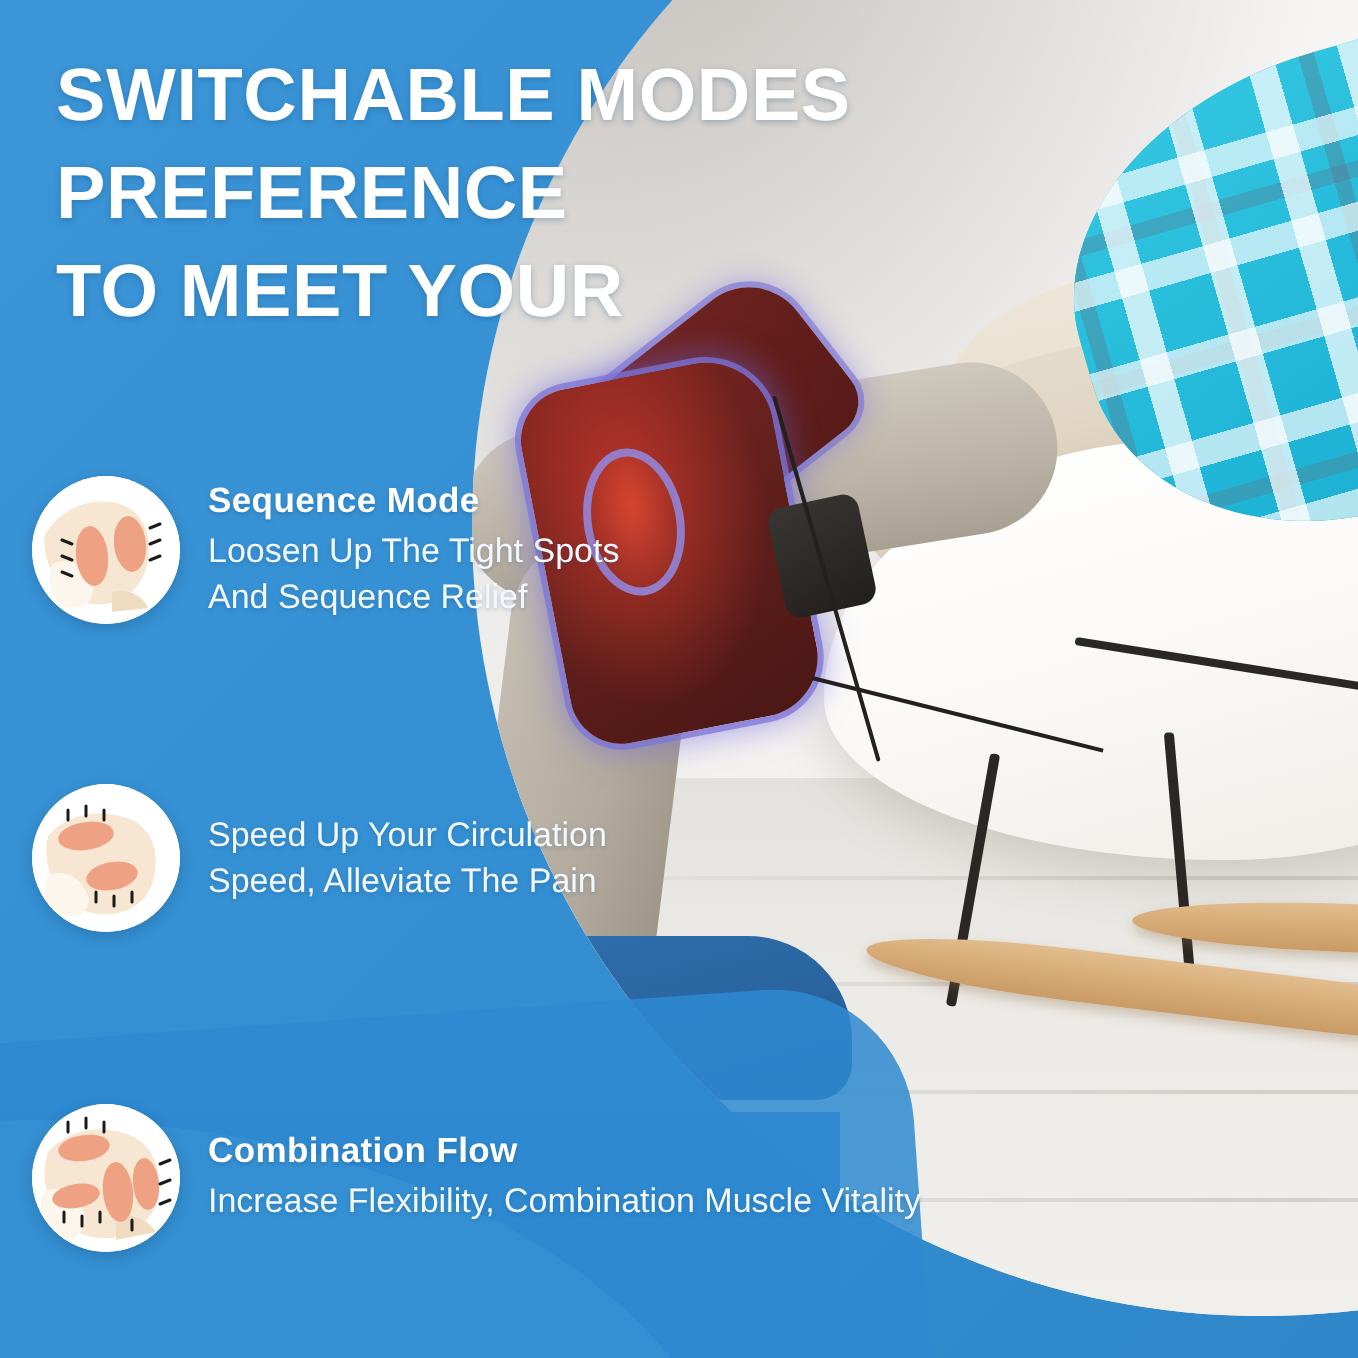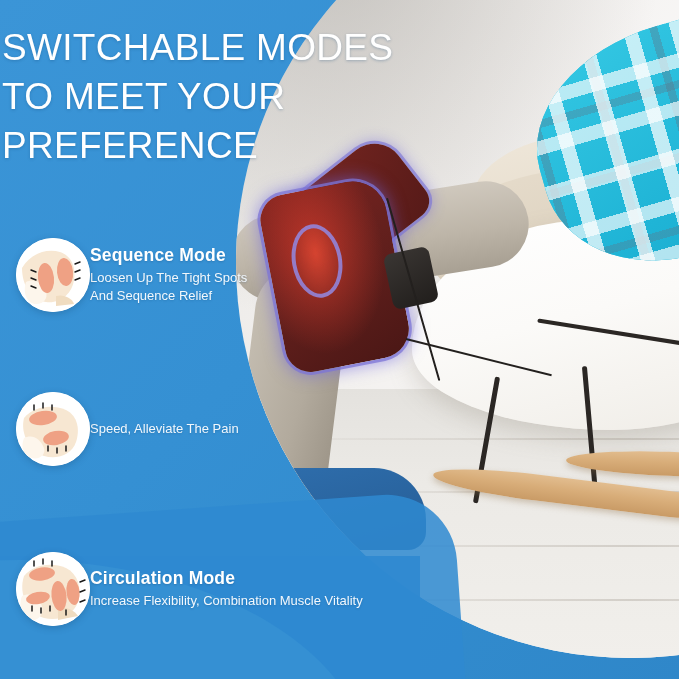--- a/index.html
+++ b/index.html
@@ -166,36 +166,37 @@
   
   .corner-arc{
     position:absolute;left:-330px;top:560px;
     width:700px;height:420px;
     background:#3590d3;
     border-radius:50%;
   }
 
   
   .headline{
-    position:absolute;left:2px;top:24px;
+    position:absolute;left:28px;top:24px;
     width:400px;
     color:#ffffff;
-    font-weight:normal;
+    font-weight:bold;
     font-size:37px;
     line-height:1.32;
     letter-spacing:.3px;
     text-shadow:0 1px 3px rgba(20,70,115,.30);
   }
   .headline .hl{display:block;white-space:nowrap;}
 
   
   .feature{
     position:absolute;
     display:flex;
     align-items:center;
+    gap:14px;
   }
   #feature-0{left:16px;top:238px;}
   #feature-1{left:16px;top:392px;}
   #feature-2{left:16px;top:552px;}
 
   .badge{
     position:relative;
     width:74px;height:74px;flex:0 0 74px;
     border-radius:50%;
     background:#ffffff;
@@ -204,21 +205,21 @@
   }
   .badge svg{display:block;width:74px;height:74px;}
 
   .feature-text{color:#fff;}
   .feature-title{
     font-size:17.5px;font-weight:bold;line-height:1.2;
     margin-bottom:3px;letter-spacing:.2px;
     text-shadow:0 1px 2px rgba(20,70,115,.30);
   }
   .feature-sub{
-    font-size:13px;line-height:1.38;font-weight:normal;
+    font-size:17px;line-height:1.38;font-weight:normal;
     color:#f2f8fd;
     text-shadow:0 1px 2px rgba(20,70,115,.26);
   }
   .feature-sub span{display:block;white-space:nowrap;}
 </style>
 </head>
 <body>
 
 <div class="poster">
 
@@ -265,22 +266,22 @@
   </div>
 
   <div class="blue-veil">
     <div class="veil-shape"></div>
     <div class="veil-shape2"></div>
   </div>
   <div class="corner-arc"></div>
 
   <div class="headline">
     <span class="hl">SWITCHABLE MODES</span>
+    <span class="hl">PREFERENCE</span>
     <span class="hl">TO MEET YOUR</span>
-    <span class="hl">PREFERENCE</span>
   </div>
 
   <div class="feature" id="feature-0">
     <div class="badge">
       <svg viewBox="0 0 74 74">
         <circle cx="37" cy="37" r="37" fill="#ffffff"></circle>
         <path d="M6 30 C14 16 30 10 44 14 C56 18 60 30 58 42 C56 56 44 66 30 64 C16 62 6 48 6 30 Z" fill="#f7e7d2"></path>
         <path d="M10 44 C18 40 26 44 30 54 C32 60 28 66 20 66 C12 66 6 56 10 44 Z" fill="#fdf6ec"></path>
         <path d="M40 58 C48 56 56 60 58 66 L40 68 Z" fill="#f0dcc0"></path>
         <ellipse cx="30" cy="40" rx="8" ry="15" fill="#efa184" transform="rotate(-6 30 40)"></ellipse>
@@ -317,20 +318,21 @@
             <path d="M27 16 l0 -5"></path>
             <path d="M36 18 l0 -5"></path>
           <path d="M32 54 l0 5"></path>
             <path d="M41 56 l0 5"></path>
             <path d="M50 54 l0 5"></path>
         </g>
       </svg>
     </div>
     <div class="feature-text">
       <div class="feature-sub">
+        <span>Speed Up Your Circulation</span>
         <span>Speed, Alleviate The Pain</span>
       </div>
     </div>
   </div>
 
   <div class="feature" id="feature-2">
     <div class="badge">
       <svg viewBox="0 0 74 74">
         <circle cx="37" cy="37" r="37" fill="#ffffff"></circle>
         <path d="M8 24 C18 12 36 10 50 16 C62 22 66 36 62 50 C58 62 44 70 28 66 C12 62 2 42 8 24 Z" fill="#f7e7d2"></path>
@@ -348,20 +350,20 @@
             <path d="M25 56 l0 5"></path>
             <path d="M34 54 l0 5"></path>
           <path d="M64 30 l5 -2"></path>
             <path d="M64 40 l5 -2"></path>
             <path d="M64 50 l5 -2"></path>
           <path d="M50 58 l0 5"></path>
         </g>
       </svg>
     </div>
     <div class="feature-text">
-      <div class="feature-title">Circulation Mode</div>
+      <div class="feature-title">Combination Flow</div>
       <div class="feature-sub">
         <span>Increase Flexibility, Combination Muscle Vitality</span>
       </div>
     </div>
   </div>
 
 </div>
 
 </body></html>

